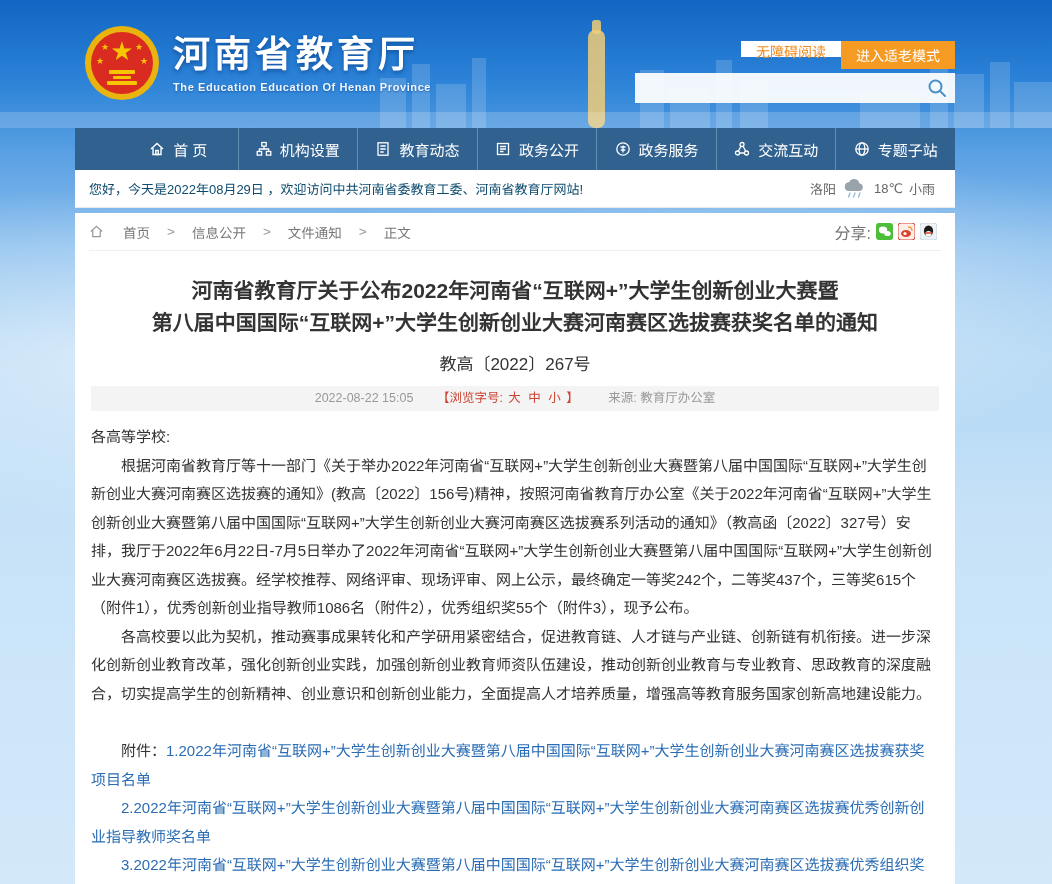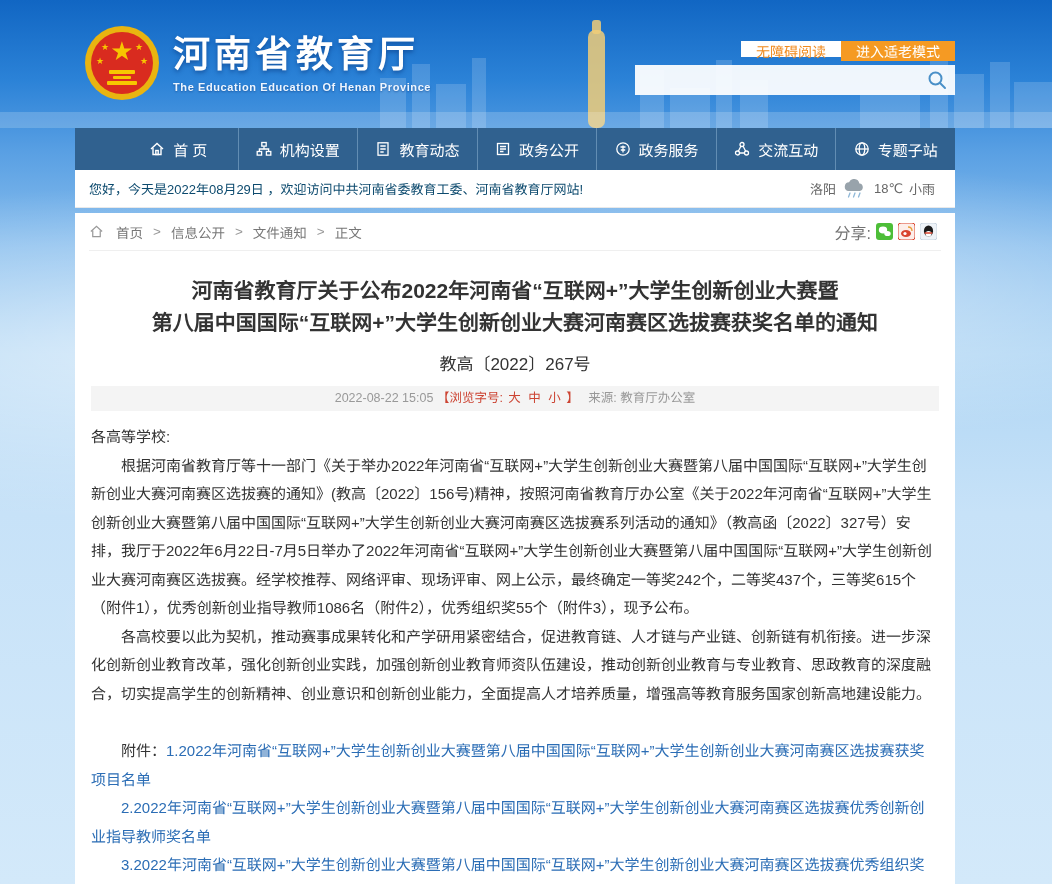--- a/index.html
+++ b/index.html
@@ -21,21 +21,21 @@
   .emblem { width:78px; height:78px; }
   .site-titles { margin-left:12px; }
   .site-title { color:#fff; font-size:37px; font-weight:bold; letter-spacing:4px;
                 text-shadow:0 2px 4px rgba(10,60,130,.65); line-height:44px; }
   .site-subtitle { color:#eef6ff; font-size:11px; letter-spacing:.6px; margin-top:4px;
                    text-shadow:0 1px 2px rgba(10,60,130,.6); font-weight:bold; }
   .header-right { position:absolute; right:0; top:41px; width:320px; }
   .top-buttons { display:flex; justify-content:flex-end; }
   .btn-access { height:16px; padding:0 15px; background:#ffffff; color:#f08a1d; border:none;
                 font-size:14px; font-family:inherit; cursor:pointer; }
-  .btn-elder { height:20px; padding:0 15px; background:#f59a23; color:#fff; border:none;
+  .btn-elder { height:28px; padding:0 15px; background:#f59a23; color:#fff; border:none;
                font-size:14px; font-family:inherit; cursor:pointer; }
   .search-bar { position:relative; margin-top:4px; width:320px; height:30px;
                 background:rgba(255,255,255,.93); }
   .search-input { width:100%; height:100%; border:none; background:transparent; outline:none;
                   padding:0 36px 0 10px; font-size:14px; font-family:inherit; color:#333; }
   .search-icon { position:absolute; right:8px; top:5px; width:20px; height:20px; cursor:pointer; }
 
   
   .main-nav { display:flex; height:42px; background:#30618f; }
   .nav-item { flex:1; display:flex; align-items:center; justify-content:center; gap:8px;
@@ -48,35 +48,35 @@
              justify-content:space-between; padding:0 14px; border-bottom:1px solid #e9e9e9;
              margin-bottom:5px; }
   .greeting { color:#0c4a6e; font-size:13px; }
   .weather { display:flex; align-items:center; gap:6px; color:#666; font-size:13px; padding-right:6px; }
   .weather-icon { width:26px; height:20px; }
 
   
   .main-block { background:#fff; min-height:671px; padding:0 14px 24px; }
   .breadcrumb-row { height:38px; display:flex; align-items:center; justify-content:space-between;
                     border-bottom:1px solid #efefef; }
-  .breadcrumb { display:flex; align-items:center; gap:10px; color:#777; font-size:13.5px; }
+  .breadcrumb { display:flex; align-items:center; gap:17px; color:#777; font-size:13.5px; }
   .crumb { cursor:pointer; }
   .crumb-sep { color:#999; }
   .bc-home-icon { width:15px; height:15px; margin-right:2px; }
   .share-box { display:flex; align-items:center; gap:5px; color:#737373; font-size:16px; padding-right:4px; }
   .share-icon { width:17px; height:17px; border-radius:3px; cursor:pointer; display:inline-block; }
 
   
   .article { padding:0 2px; color:#333; }
   .article-title { text-align:center; font-size:21px; font-weight:bold; line-height:32px;
                    margin-top:24px; color:#333; }
   .doc-number { text-align:center; font-size:17px; margin-top:11px; color:#333; }
   .meta-bar { margin-top:11px; background:#f4f4f4; height:25px; line-height:25px;
               text-align:center; font-size:12.5px; color:#999; }
-  .meta-red { color:#c43; margin:0 0; }
+  .meta-red { color:#c43; margin:0 20px; }
   .meta-size { cursor:pointer; margin:0 2px; }
   .meta-src { margin-left:6px; }
   .article-body { margin-top:12px; font-size:15px; line-height:28.5px; }
   .article-body p.indent { text-indent:2em; }
   .attachments { margin-top:29px; font-size:15px; line-height:28.5px; }
   .attachments p { text-indent:2em; }
   .att-link { color:#2b6db5; cursor:pointer; }
 </style>
 </head>
 <body>

